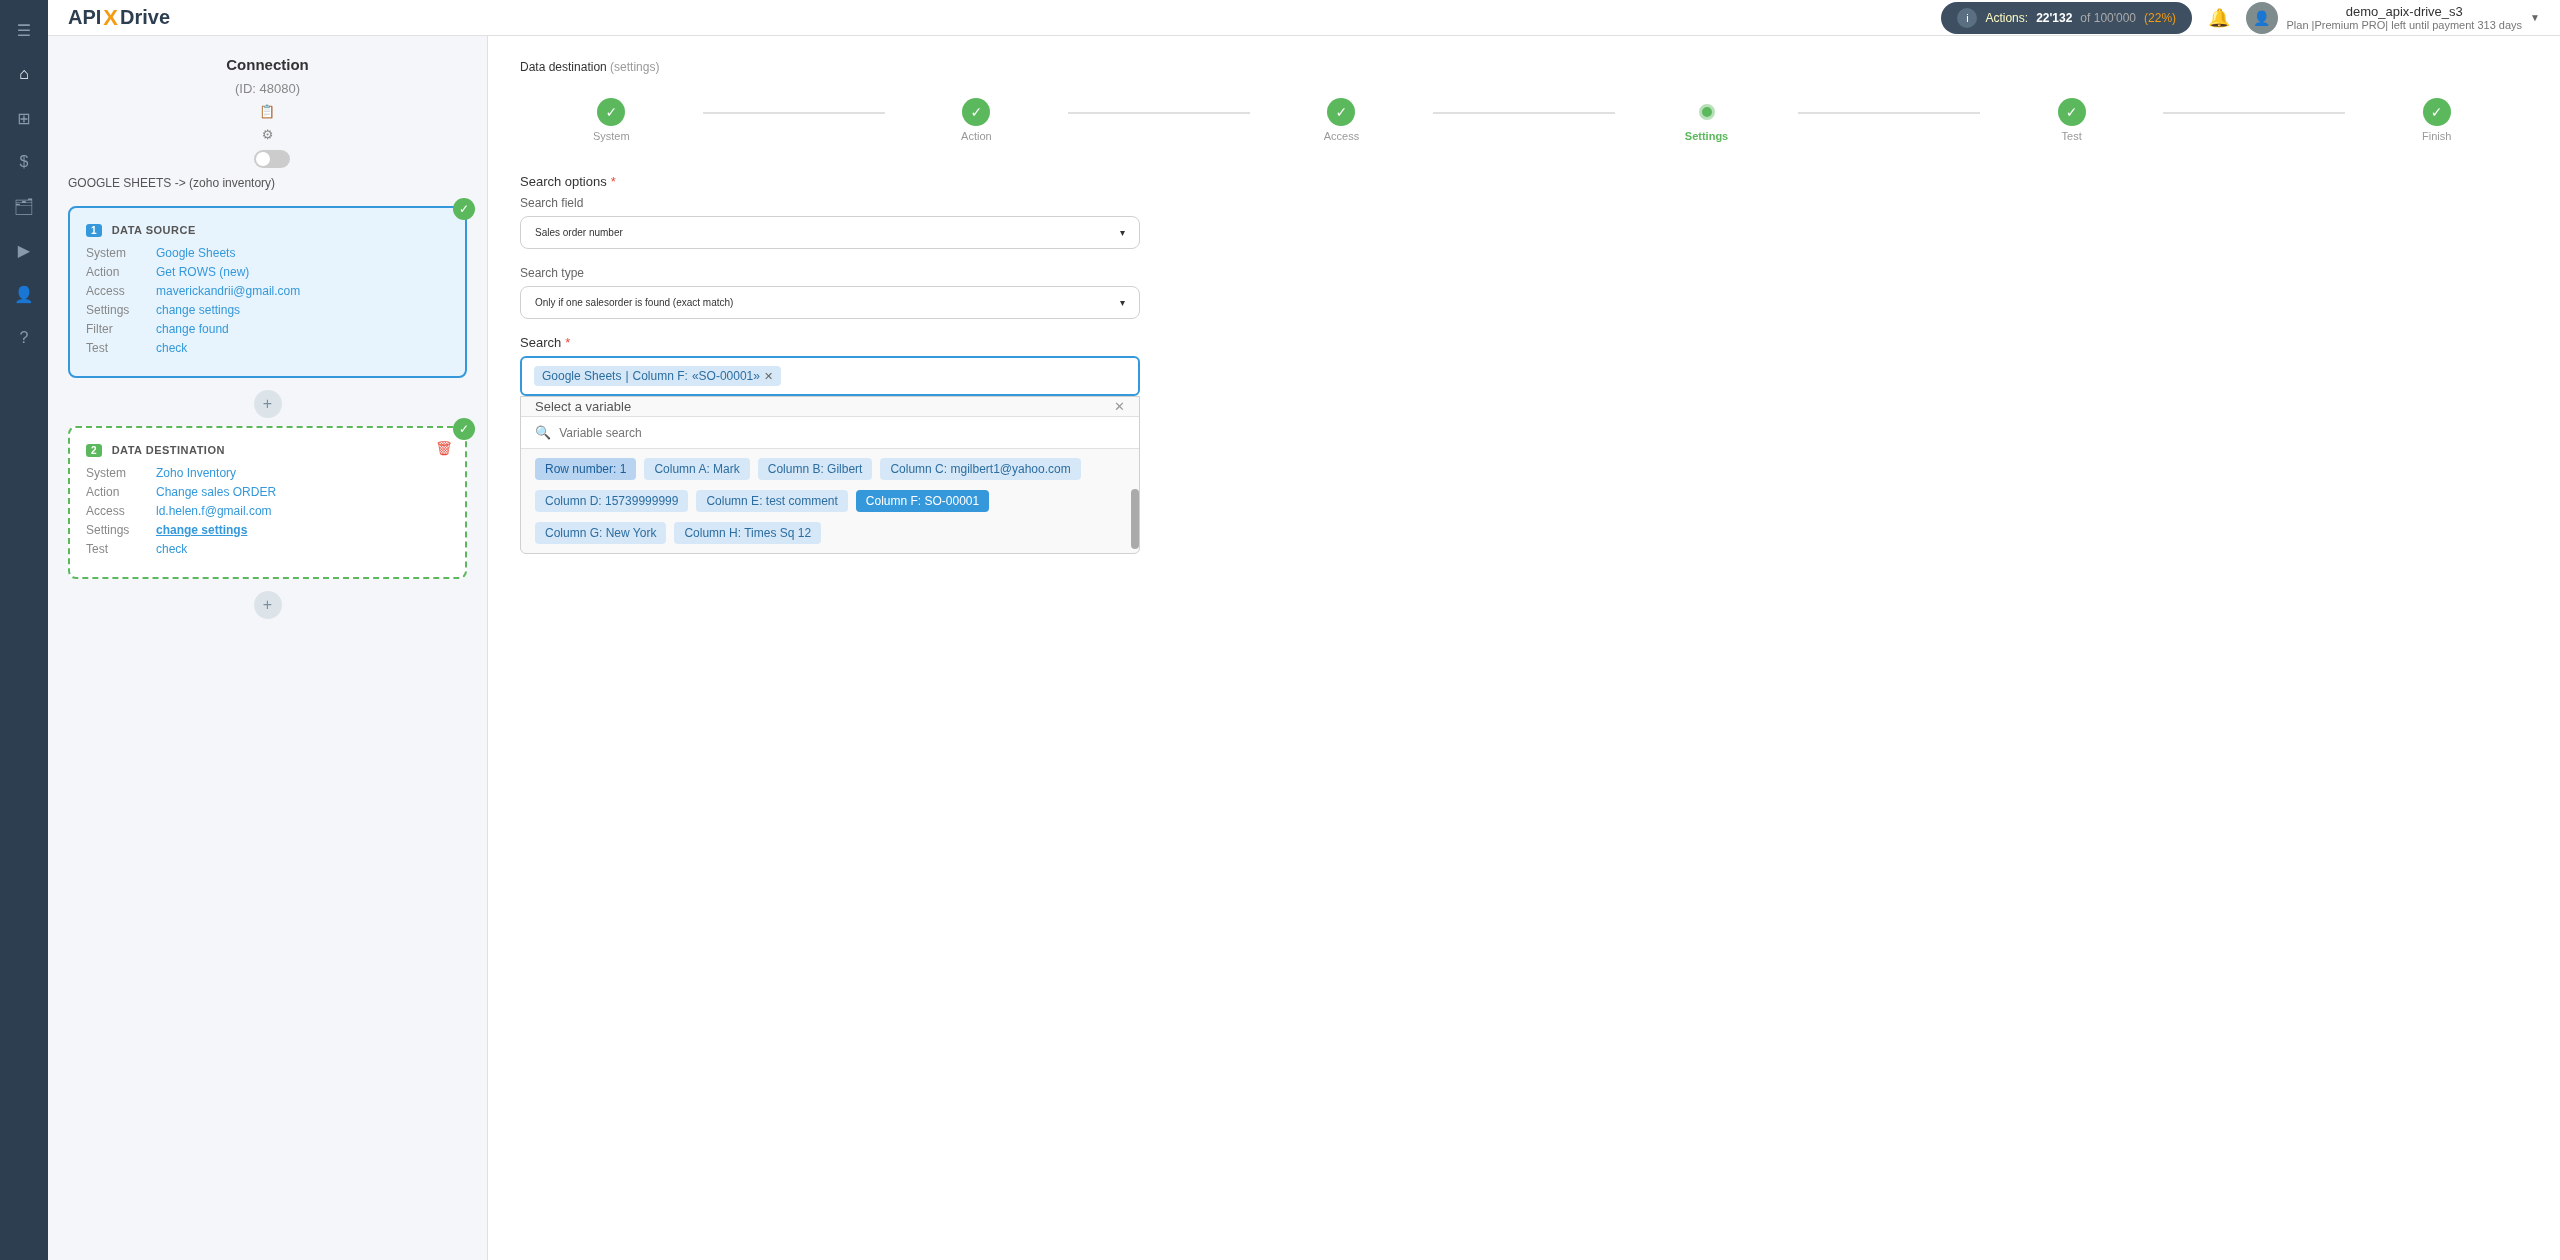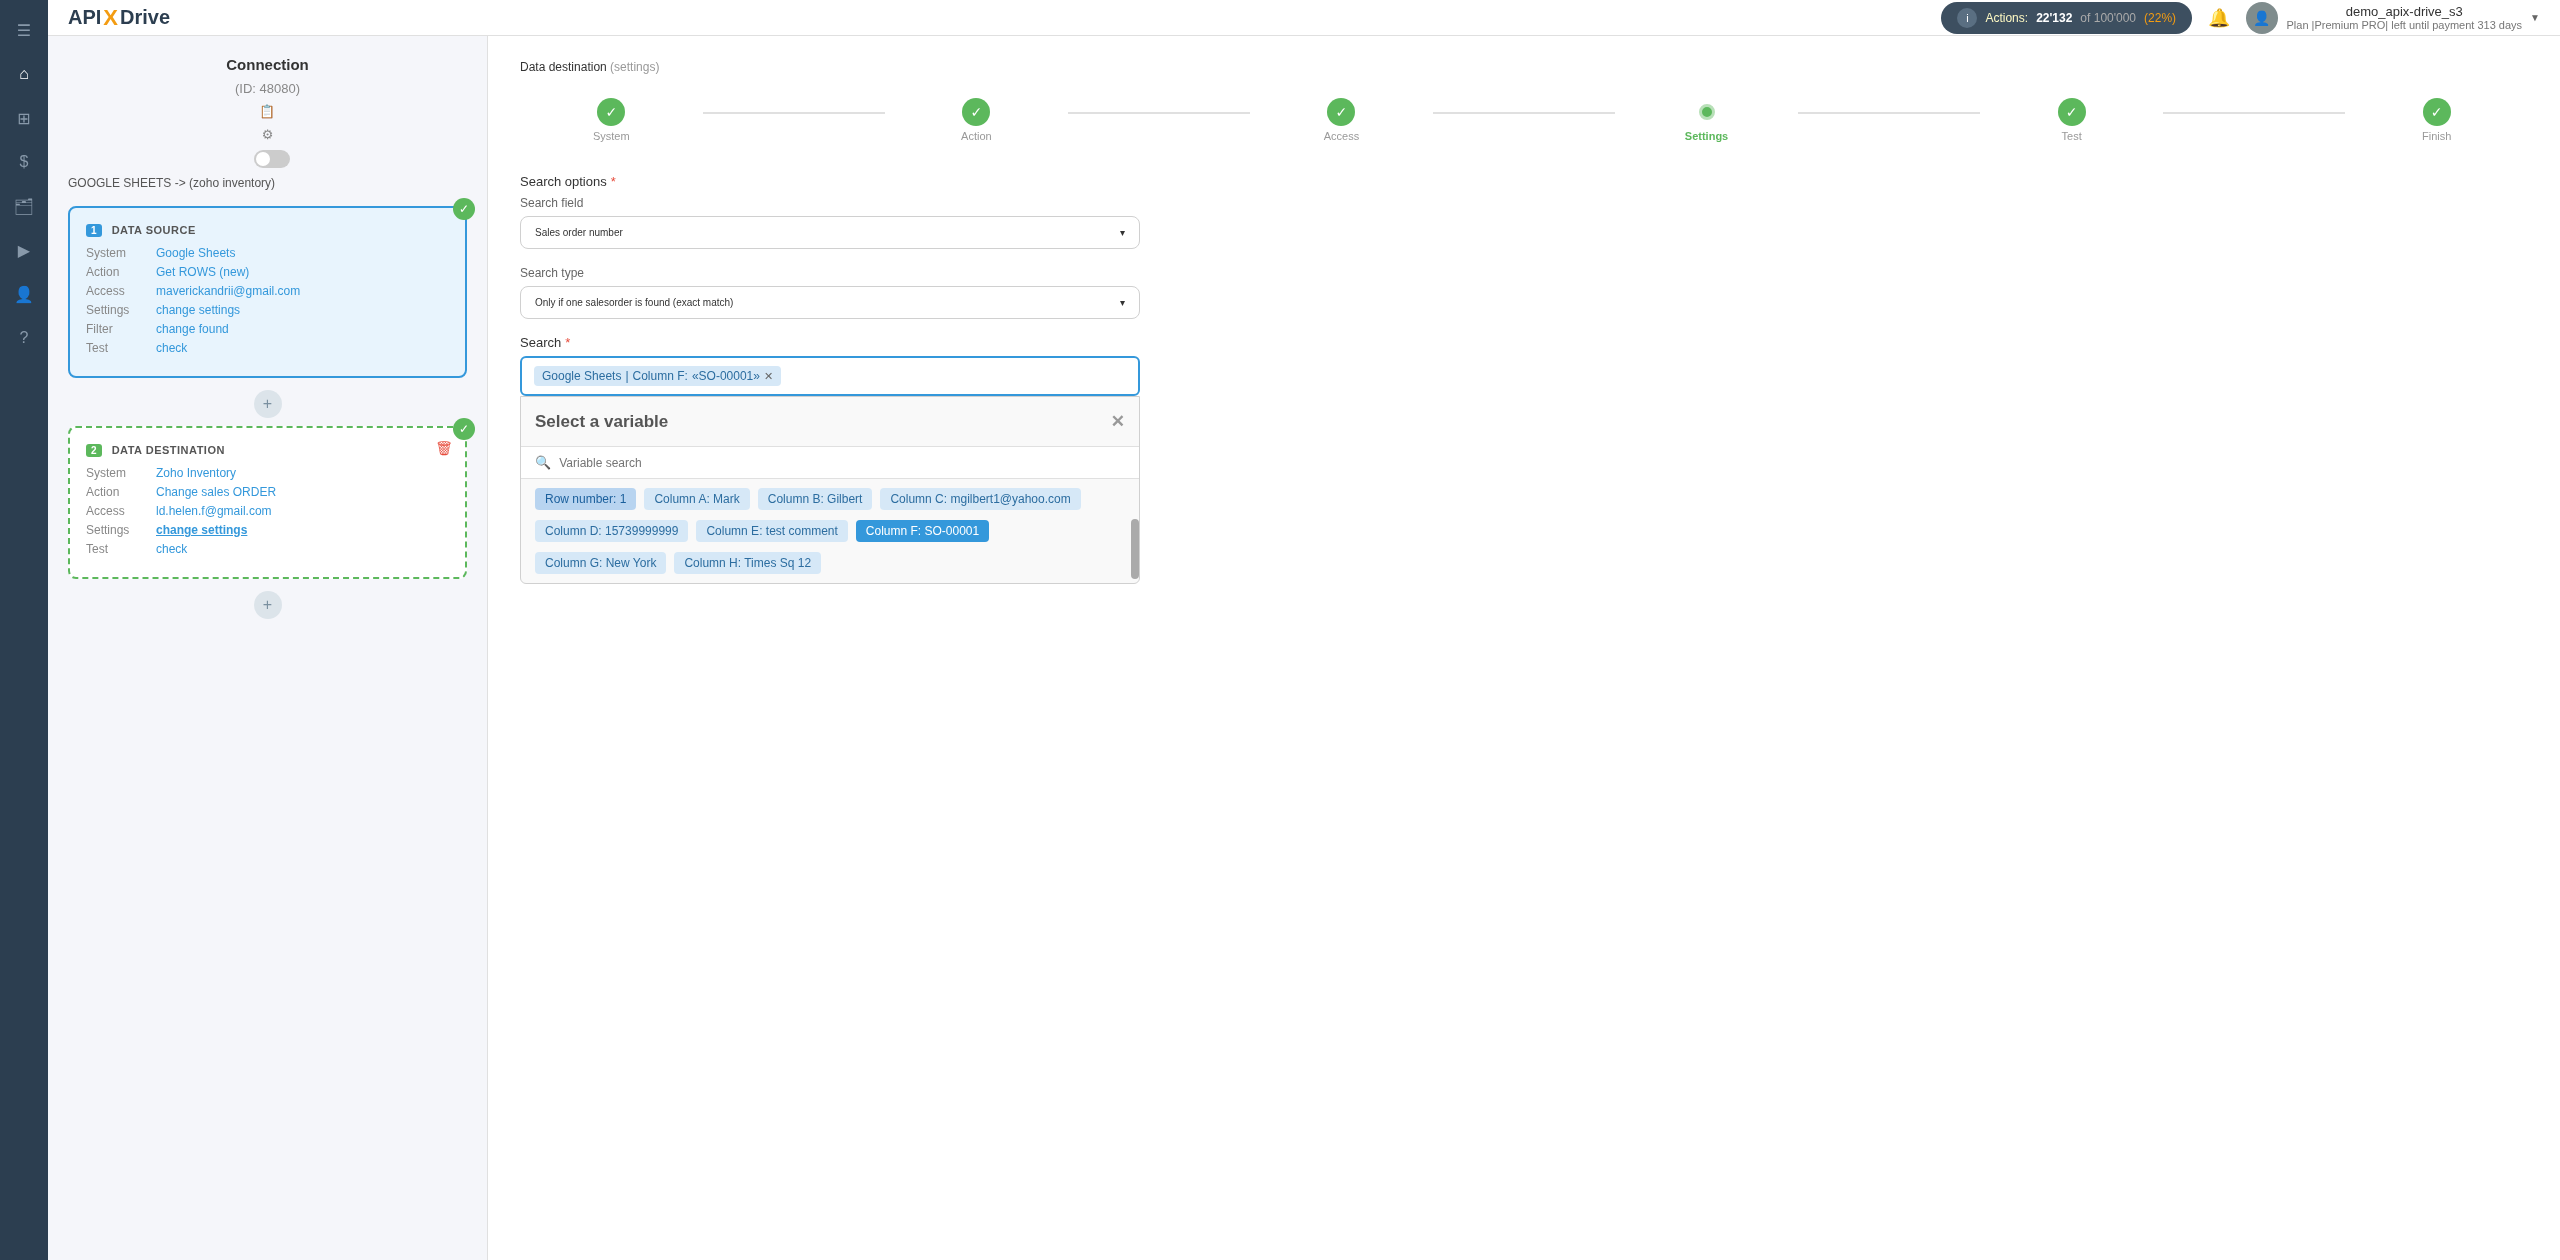--- a/index.html
+++ b/index.html
@@ -337,25 +337,24 @@
       border: 1px solid #d0d0d0;
       border-radius: 0 0 6px 6px;
       background: #f9f9f9;
       margin-top: 0;
     }
 
     .variable-header {
       display: flex;
       align-items: center;
       justify-content: space-between;
-      padding: 14px 14px;
+      padding: 2px 14px;
       border-bottom: 1px solid #e0e0e0;
-      font-size: 17px;
+      font-size: 13px;
       color: #555;
-      font-weight: bold;
     }
 
     .variable-search {
       display: flex;
       align-items: center;
       gap: 8px;
       padding: 8px 14px;
       border-bottom: 1px solid #e0e0e0;
       background: #fff;
     }

